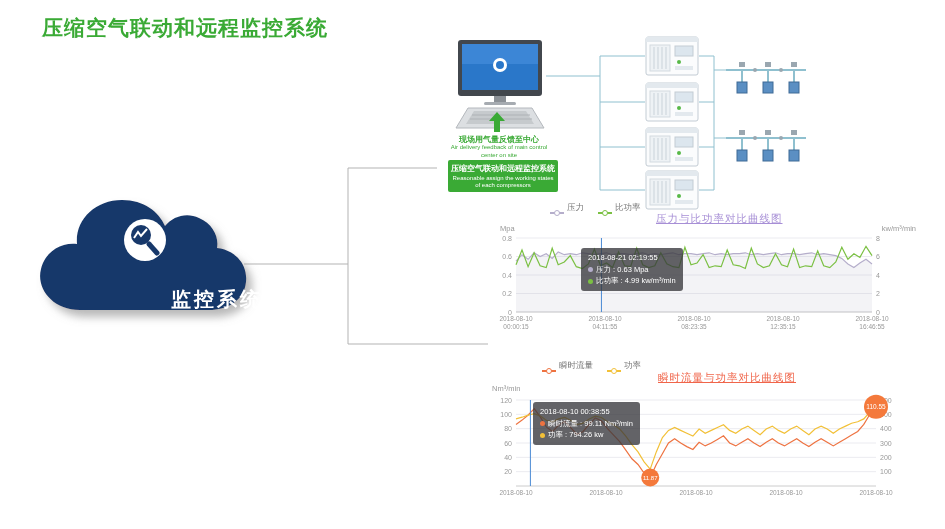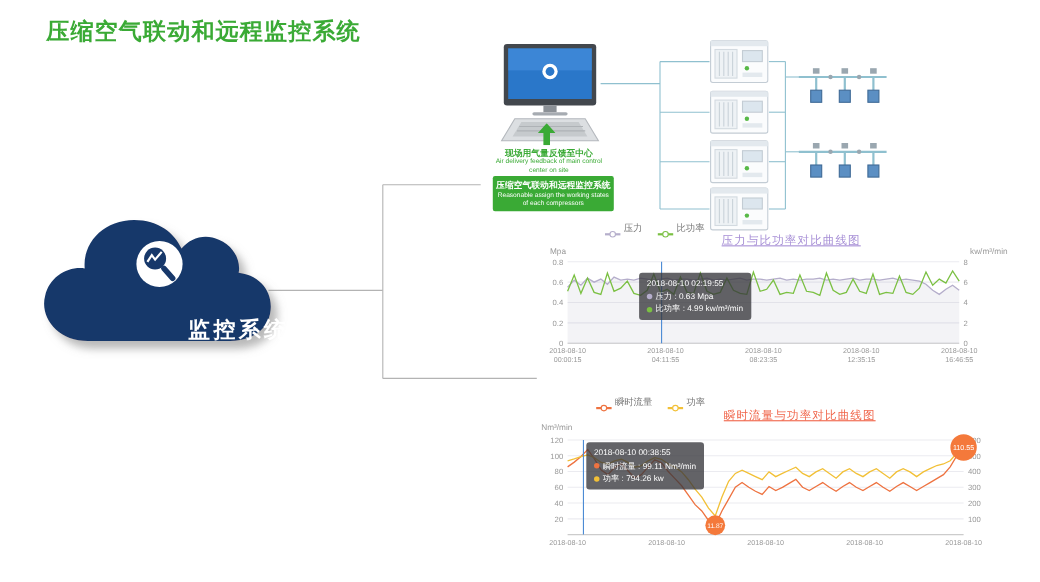--- a/index.html
+++ b/index.html
@@ -249,21 +249,21 @@
         <text text-anchor="middle" font-size="6.5" fill="#999"><tspan x="119" y="87">2018-08-10</tspan><tspan x="119" y="95">04:11:55</tspan></text>
         <text text-anchor="middle" font-size="6.5" fill="#999"><tspan x="208" y="87">2018-08-10</tspan><tspan x="208" y="95">08:23:35</tspan></text>
         <text text-anchor="middle" font-size="6.5" fill="#999"><tspan x="297" y="87">2018-08-10</tspan><tspan x="297" y="95">12:35:15</tspan></text>
         <text text-anchor="middle" font-size="6.5" fill="#999"><tspan x="386" y="87">2018-08-10</tspan><tspan x="386" y="95">16:46:55</tspan></text>
         <polygon points="30,78 30.0,27.1 36.0,20.7 42.1,25.3 48.1,18.8 54.1,22.5 60.2,19.7 66.2,24.4 72.2,17.9 78.3,20.7 84.3,19.7 90.3,20.7 96.4,18.8 102.4,19.7 108.4,20.7 114.5,19.7 120.5,18.8 126.5,20.7 132.6,19.7 138.6,19.7 144.6,20.7 150.7,19.7 156.7,18.8 162.7,20.7 168.8,19.7 174.8,20.7 180.8,19.7 186.9,18.8 192.9,20.7 198.9,19.7 205.0,19.7 211.0,20.7 217.1,19.7 223.1,18.8 229.1,20.7 235.2,19.7 241.2,20.7 247.2,19.7 253.3,19.7 259.3,18.8 265.3,20.7 271.4,19.7 277.4,20.7 283.4,19.7 289.5,18.8 295.5,20.7 301.5,19.7 307.6,19.7 313.6,20.7 319.6,19.7 325.7,18.8 331.7,20.7 337.7,19.7 343.8,20.7 349.8,21.6 355.8,24.4 361.9,29.9 367.9,33.6 373.9,29.0 380.0,25.3 386.0,29.9 386,78" fill="rgba(190,190,205,0.18)" stroke="none"></polygon>
         <polyline points="30.0,27.1 36.0,20.7 42.1,25.3 48.1,18.8 54.1,22.5 60.2,19.7 66.2,24.4 72.2,17.9 78.3,20.7 84.3,19.7 90.3,20.7 96.4,18.8 102.4,19.7 108.4,20.7 114.5,19.7 120.5,18.8 126.5,20.7 132.6,19.7 138.6,19.7 144.6,20.7 150.7,19.7 156.7,18.8 162.7,20.7 168.8,19.7 174.8,20.7 180.8,19.7 186.9,18.8 192.9,20.7 198.9,19.7 205.0,19.7 211.0,20.7 217.1,19.7 223.1,18.8 229.1,20.7 235.2,19.7 241.2,20.7 247.2,19.7 253.3,19.7 259.3,18.8 265.3,20.7 271.4,19.7 277.4,20.7 283.4,19.7 289.5,18.8 295.5,20.7 301.5,19.7 307.6,19.7 313.6,20.7 319.6,19.7 325.7,18.8 331.7,20.7 337.7,19.7 343.8,20.7 349.8,21.6 355.8,24.4 361.9,29.9 367.9,33.6 373.9,29.0 380.0,25.3 386.0,29.9" fill="none" stroke="#b5aecb" stroke-width="1.2"></polyline>
         <polyline points="30.0,30.8 36.0,16.0 42.1,32.7 48.1,18.8 54.1,31.8 60.2,33.6 66.2,14.2 72.2,30.8 78.3,28.0 84.3,21.6 90.3,32.7 96.4,34.5 102.4,29.9 108.4,15.1 114.5,31.8 120.5,29.0 126.5,33.6 132.6,17.9 138.6,31.8 144.6,32.7 150.7,14.2 156.7,30.8 162.7,33.6 168.8,31.8 174.8,18.8 180.8,29.9 186.9,32.7 192.9,33.6 198.9,13.3 205.0,30.8 211.0,29.0 217.1,20.6 223.1,33.6 229.1,31.8 235.2,32.7 241.2,16.0 247.2,30.8 253.3,31.8 259.3,34.5 265.3,14.2 271.4,29.9 277.4,33.6 283.4,31.8 289.5,19.7 295.5,30.8 301.5,32.7 307.6,15.1 313.6,33.6 319.6,31.8 325.7,32.7 331.7,17.0 337.7,31.8 343.8,33.6 349.8,28.0 355.8,13.3 361.9,25.3 367.9,19.7 373.9,23.4 380.0,12.3 386.0,21.6" fill="none" stroke="#7bc043" stroke-width="1.2"></polyline>
         <line x1="115.44" y1="4" x2="115.44" y2="78" stroke="#4a8ad4" stroke-width="1"></line>
       </svg>
     <div class="tooltip">
-      <div>2018-08-10 02:19:55</div>
+      <div>2018-08-21 02:19:55</div>
       <div class="tt-line"><span class="tt-dot" style="background: rgb(181, 174, 203);"></span><span>压力 : 0.63 Mpa</span></div>
       <div class="tt-line"><span class="tt-dot" style="background: rgb(123, 192, 67);"></span><span>比功率 : 4.99 kw/m³/min</span></div>
     </div>
   </div>
 
   <div id="chart2" class="chart-block">
     <div class="legend">
       <span class="lg-item">
         <span class="lg-line" style="background: rgb(238, 115, 65);">
             <span class="lg-dot" style="border-color: rgb(238, 115, 65);"></span>

